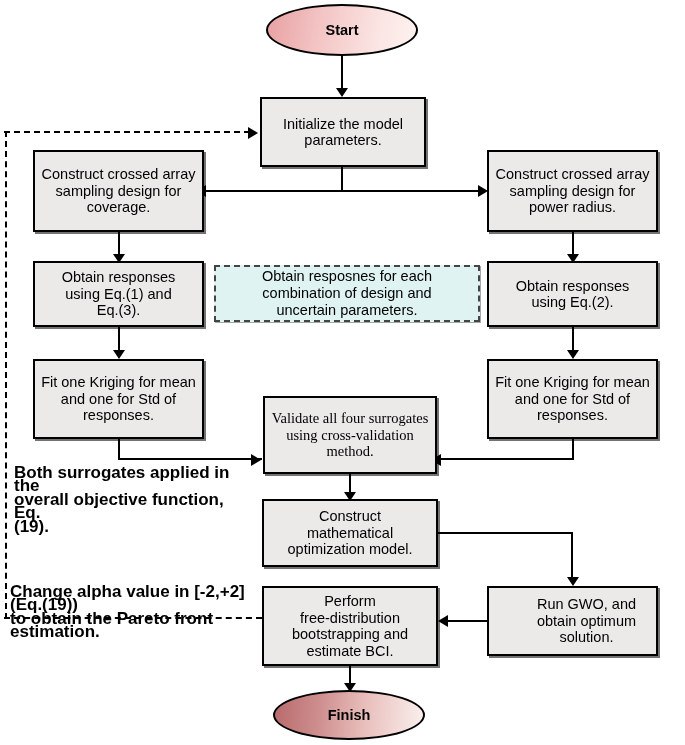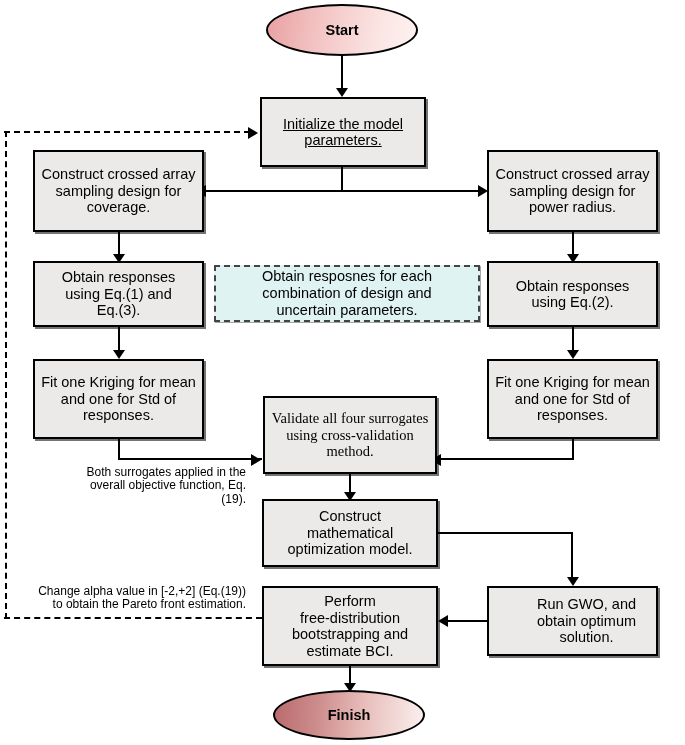--- a/index.html
+++ b/index.html
@@ -12,21 +12,21 @@
   .proc{background:#ECE9E9;border:2px solid #000;font-size:14.5px;line-height:16.5px;
         box-shadow:2px 2px 0 rgba(0,0,0,0.55);}
 
   .dashed-proc{background:#DFF4F2;border:2px dashed #444;font-size:14.5px;
         line-height:17px;box-shadow:1px 1px 0 rgba(0,0,0,0.35);}
 
   .terminator{border:2px solid #000;border-radius:50%;font-size:14.5px;font-weight:bold;justify-content:center;}
   .term-start{background:linear-gradient(100deg,#E8A0A2 0%,#F3C4C4 35%,#FBE6E4 75%,#FDF2F0 100%);}
   .term-finish{background:linear-gradient(95deg,#B96A6C 0%,#CE8E8E 30%,#E8BEBB 60%,#FAF0EE 100%);}
 
-  .note{position:absolute;font-size:12px;line-height:13.5px;color:#000;text-align:right;}
+  .note{position:absolute;font-size:17px;line-height:13.5px;color:#000;text-align:left;font-weight:bold;}
 
   
   .ln{position:absolute;background:#000;}
   .vln{width:2px;}
   .hln{height:2px;}
 
   .arrow{position:absolute;width:0;height:0;}
   .arrow-down{border-left:6px solid transparent;border-right:6px solid transparent;border-top:9px solid #000;}
   .arrow-left{border-top:6px solid transparent;border-bottom:6px solid transparent;border-right:10px solid #000;}
   .arrow-right{border-top:6px solid transparent;border-bottom:6px solid transparent;border-left:10px solid #000;}
@@ -41,21 +41,21 @@
 
 <div id="canvas">
 
   <div class="node terminator term-start" style="left:266px;top:4px;width:152px;height:52px;">
     <span class="txt">Start</span>
   </div>
 
   <div class="ln vln" style="left:341px;top:56px;height:35px;"></div>
   <div class="arrow arrow-down" style="left:336px;top:88px;"></div>
 
-  <div class="node proc" style="left:260px;top:97px;width:166px;height:70px;text-decoration:underline;">
+  <div class="node proc" style="left:260px;top:97px;width:166px;height:70px;">
     <span class="txt" style="white-space: pre-line;">Initialize the model
 parameters.</span>
   </div>
 
   <div class="ln vln" style="left:341px;top:167px;height:24px;"></div>
 
   <div class="ln hln" style="left:204px;top:190px;width:278px;"></div>
   <div class="arrow arrow-left" style="left:196px;top:185px;"></div>
   <div class="arrow arrow-right" style="left:478px;top:185px;"></div>
 

